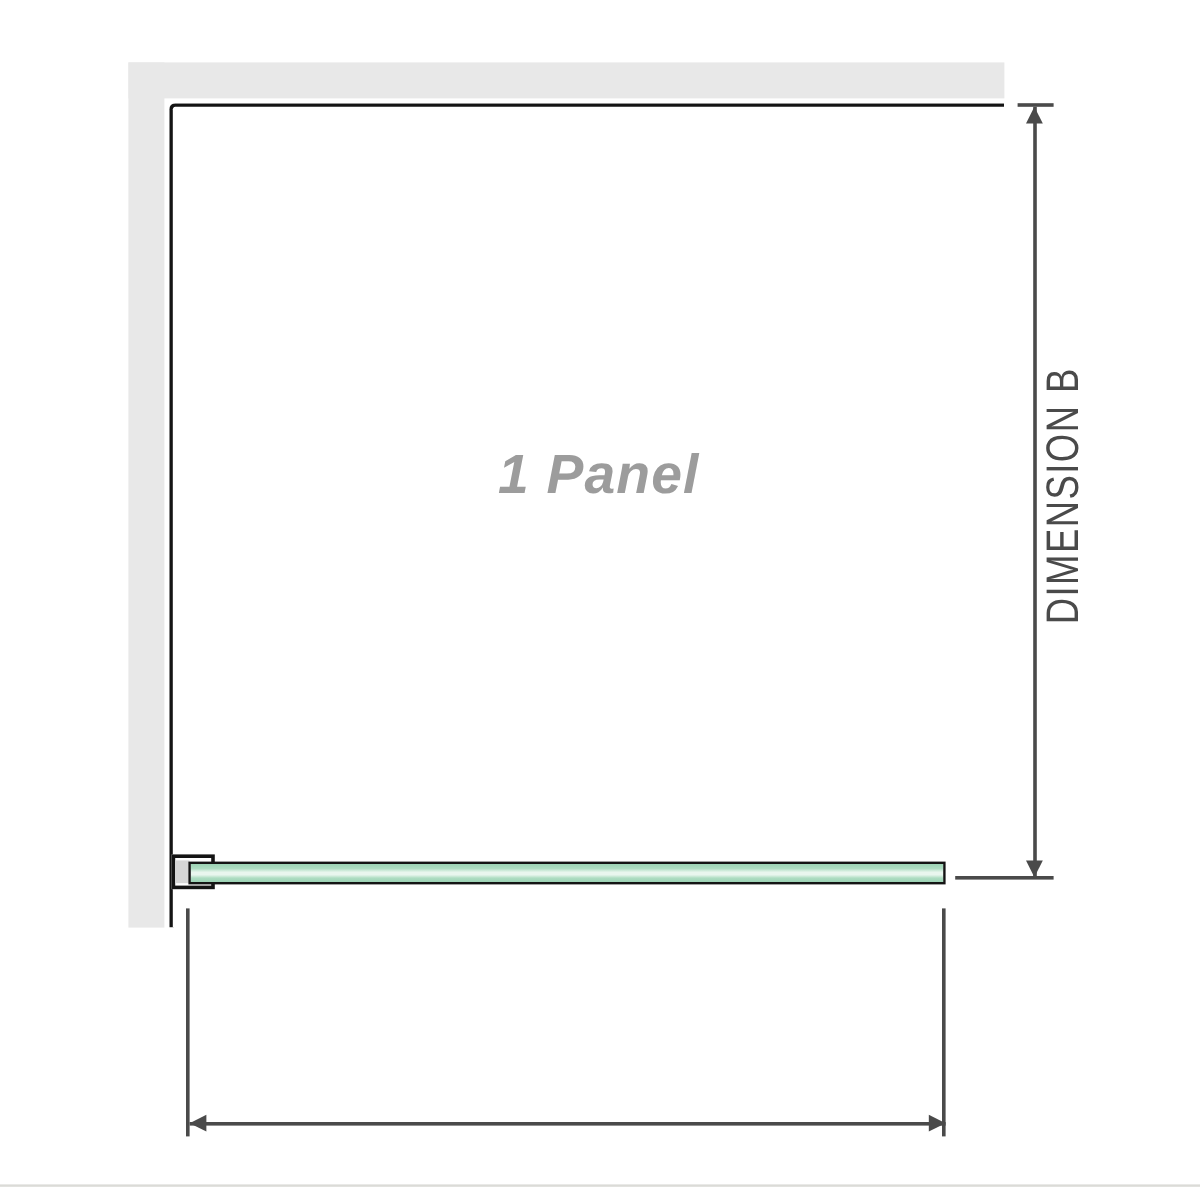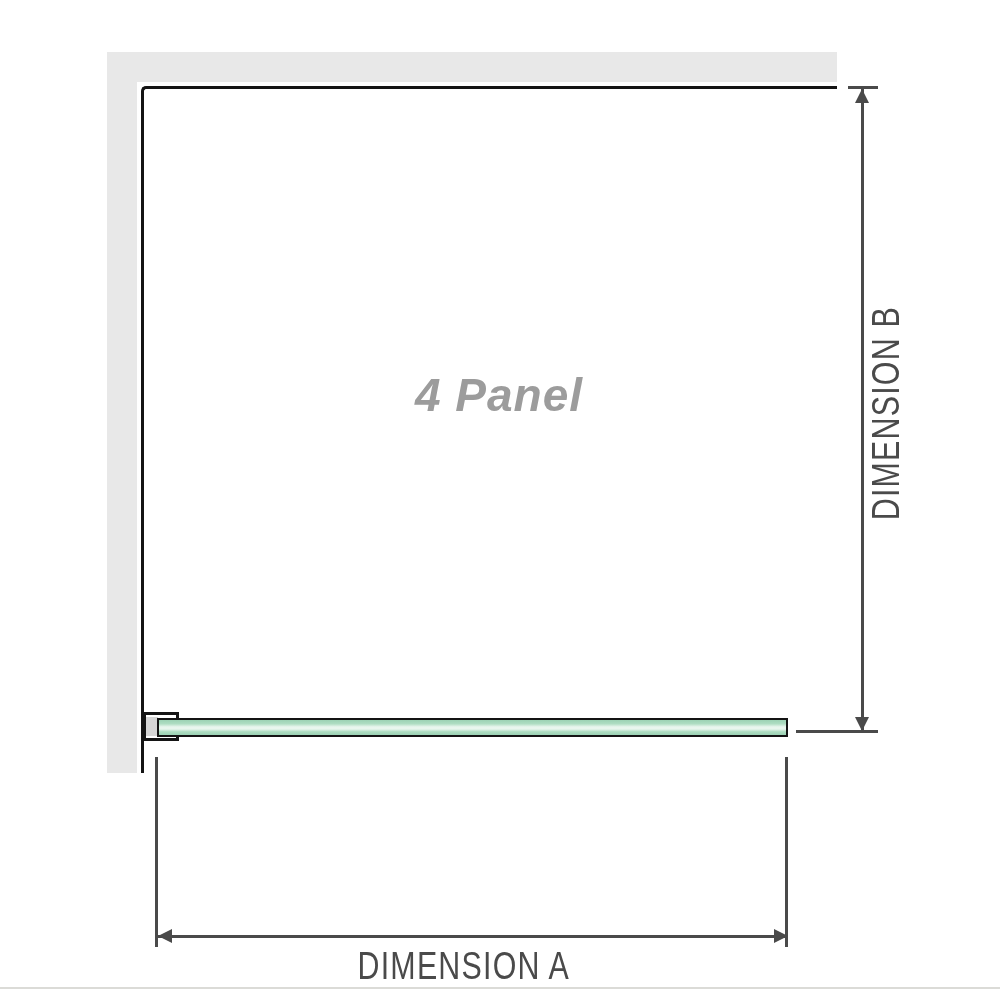--- a/index.html
+++ b/index.html
@@ -104,39 +104,36 @@
 </head>
 <body>
 
 <div class="stage">
 
   <div class="abs wall-top"></div>
   <div class="abs wall-left"></div>
 
   <div class="abs frame"></div>
 
-  <div class="abs panel-label">4 Panel</div>
+  <div class="abs panel-label">1 Panel</div>
 
   <div class="abs bracket"></div>
   <div class="abs shim"></div>
   <div class="abs glass"></div>
 
   <div class="abs dline dimb-tick-top"></div>
   <div class="abs dline dimb-tick-bottom"></div>
   <div class="abs dline dimb-line"></div>
   <div class="abs tri arrow-up"></div>
   <div class="abs tri arrow-down"></div>
   <div class="abs dim-label dimb-label">
     <span class="squeeze">DIMENSION B</span>
   </div>
 
   <div class="abs dline dima-ext-left"></div>
   <div class="abs dline dima-ext-right"></div>
   <div class="abs dline dima-line"></div>
   <div class="abs tri arrow-left"></div>
   <div class="abs tri arrow-right"></div>
-  <div class="abs dim-label dima-label">
-    <span class="squeeze">DIMENSION A</span>
-  </div>
 
   <div class="abs bottom-divider"></div>
 
 </div>
 
 </body></html>

